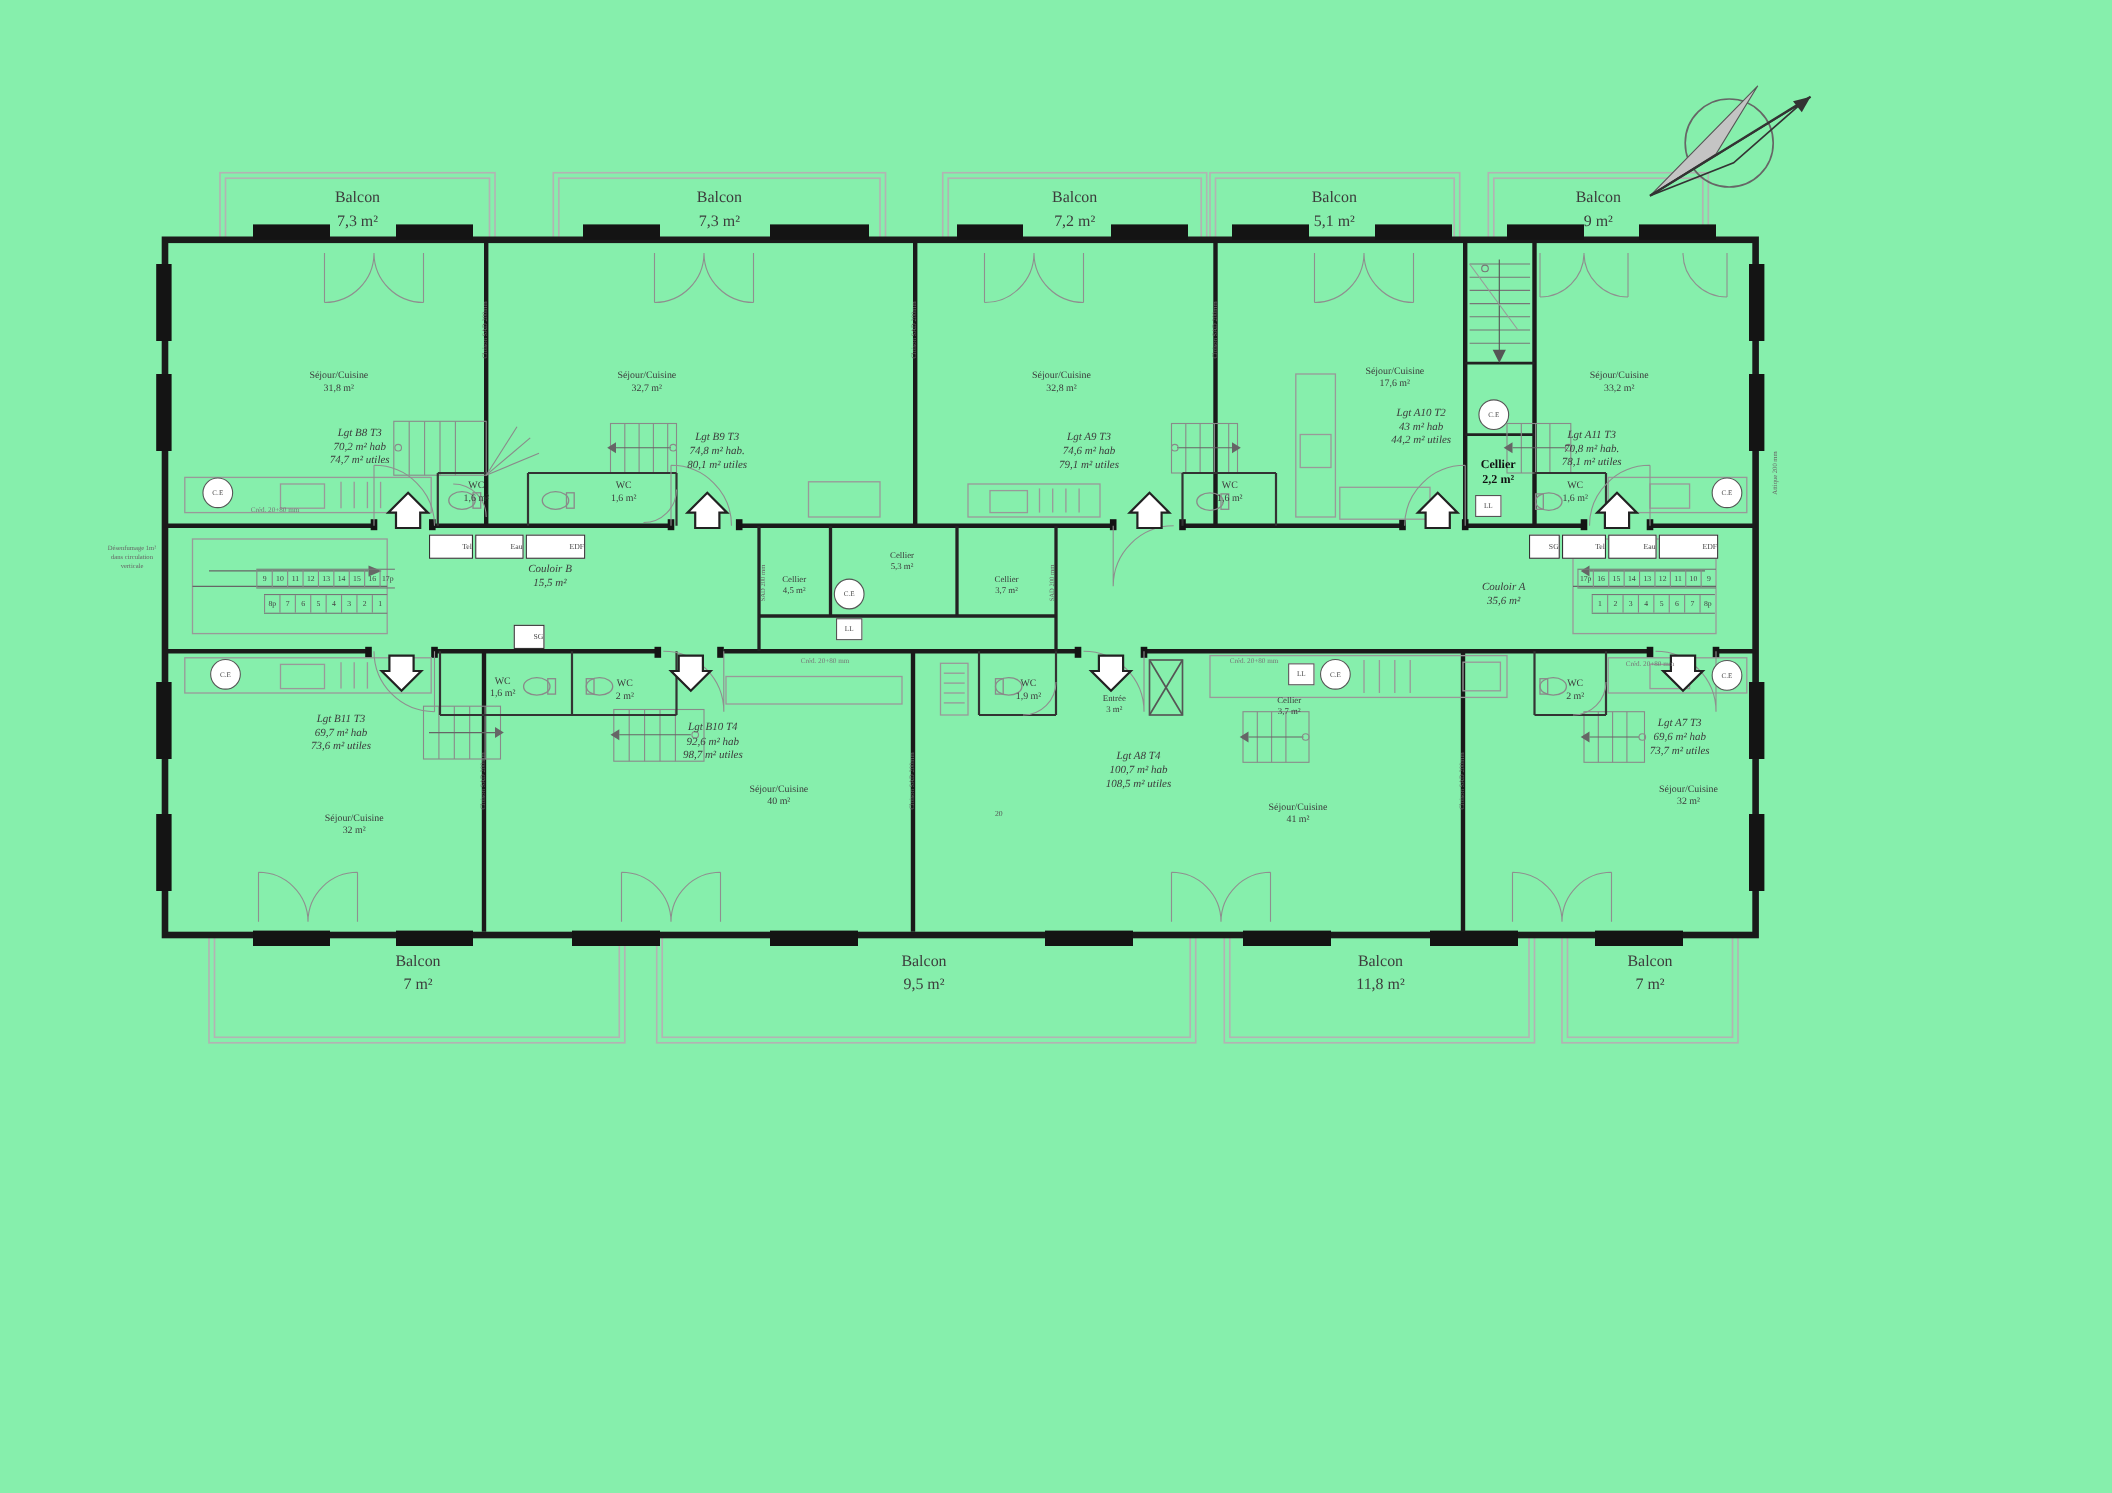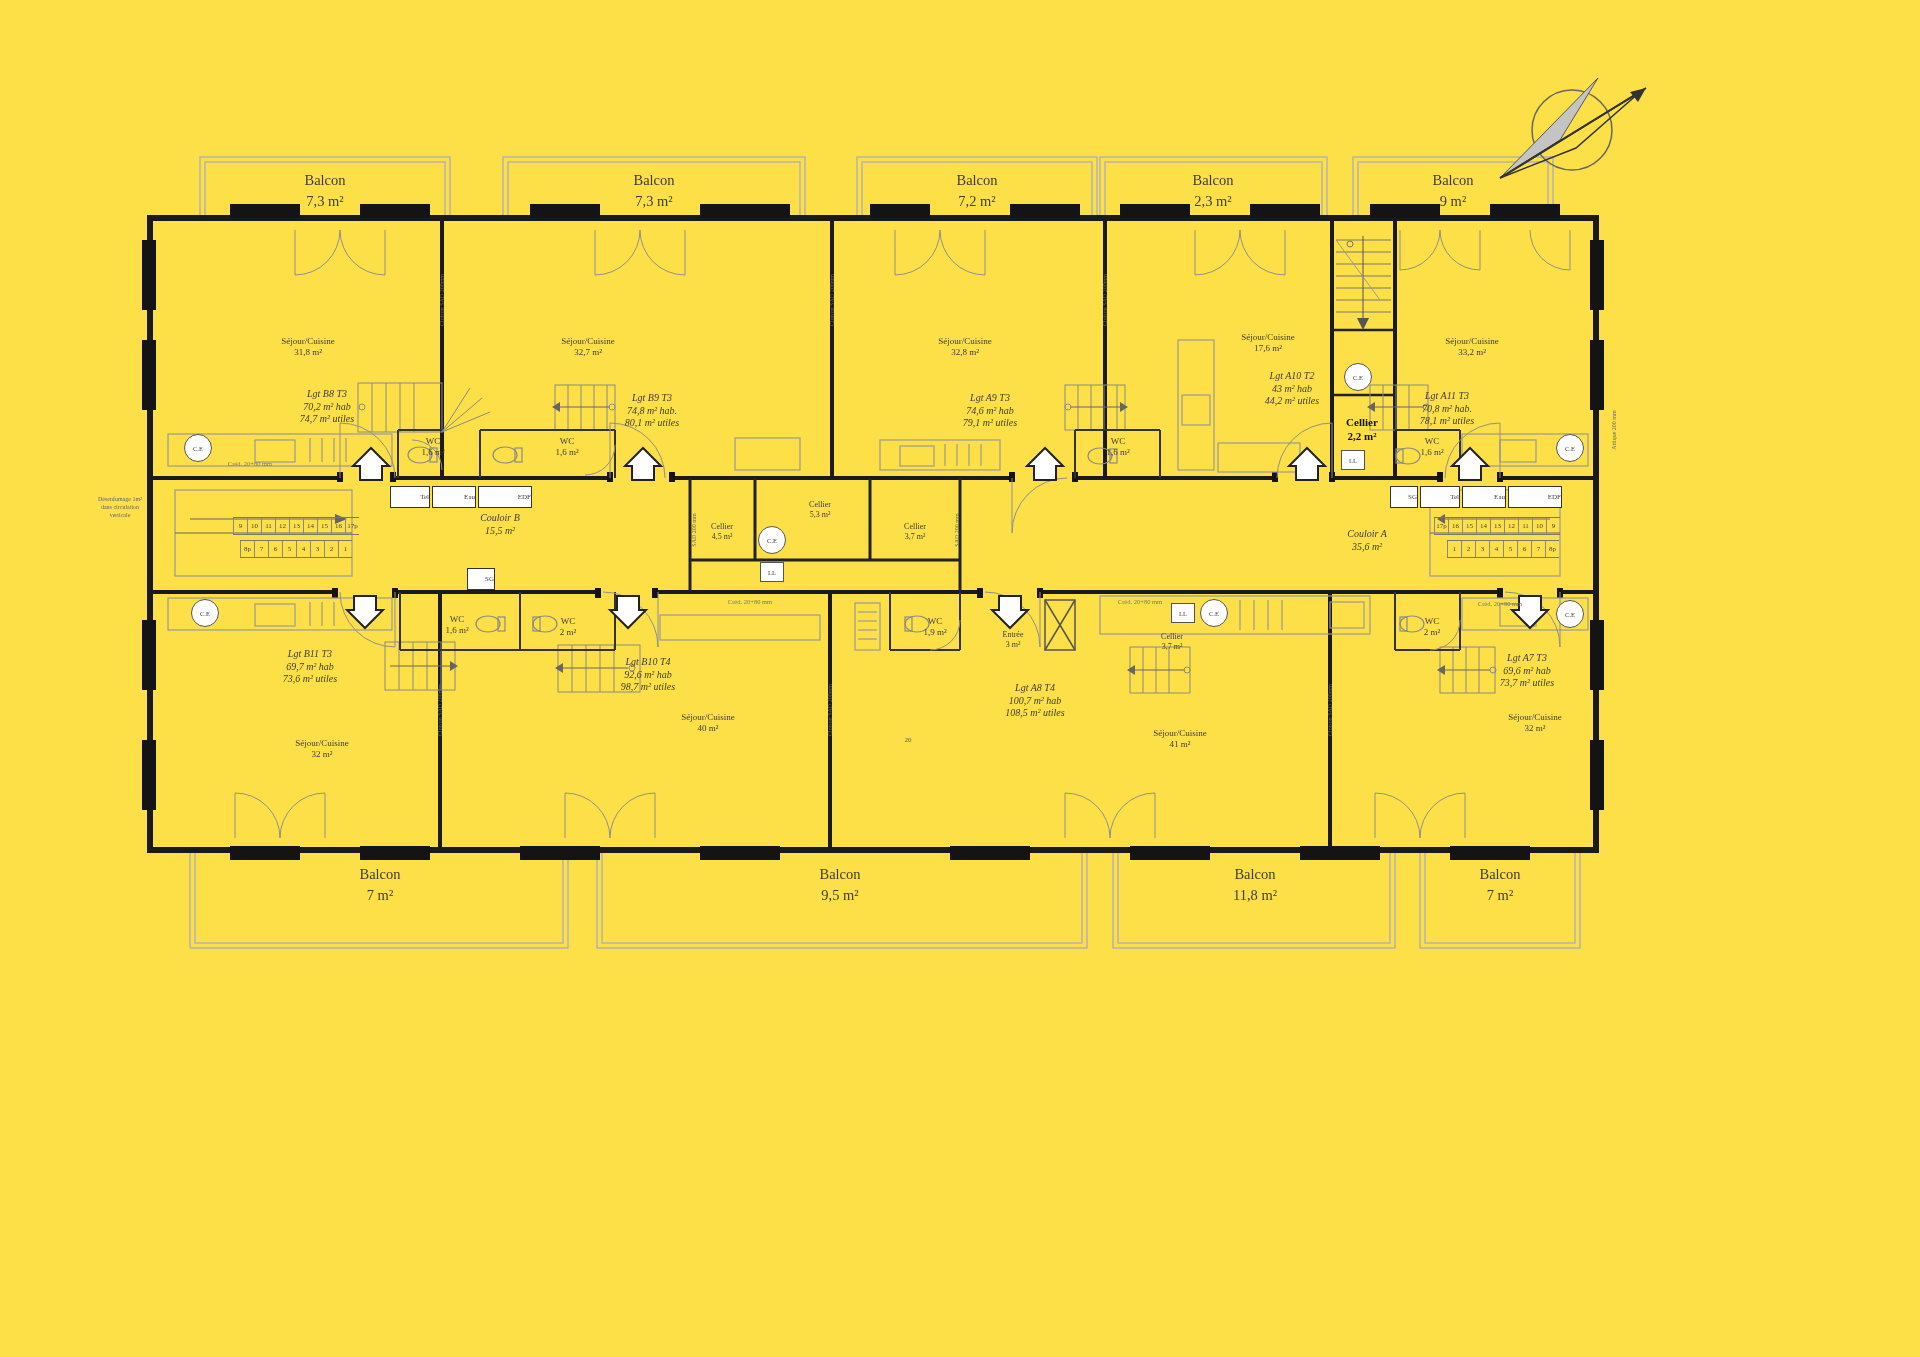--- a/index.html
+++ b/index.html
@@ -1,16 +1,16 @@
 <!DOCTYPE html>
 <html><head>
 <meta charset="utf-8">
 <style>
   html,body{margin:0;padding:0;background:#fff;}
-  #sheet{position:relative;width:1920px;height:1357px;background:#fde047;overflow:hidden;
+  #sheet{position:relative;width:1920px;height:1357px;background:#86efac;overflow:hidden;
          font-family:"Liberation Serif","DejaVu Serif",serif;color:#333;}
   #plan-svg{position:absolute;left:0;top:0;}
   .lbl{position:absolute;transform:translateX(-50%);text-align:center;white-space:nowrap;line-height:1.25;color:#3c3c3c;}
   .s14{font-size:14.5px;line-height:1.45;}
   .s10{font-size:10px;font-style:italic;}
   .s9{font-size:9px;}
   .s8{font-size:8px;}
   .s7{font-size:7px;color:#555;}
   .s6{font-size:6.5px;color:#777;}
   .bold{font-weight:bold;color:#111;font-size:11px;}
@@ -369,21 +369,21 @@
       <polygon points="1500,178 1598,78 1560,140" fill="#c4c4c4" stroke="#555" stroke-width="1"></polygon>
       <polygon points="1500,178 1640,92 1576,148" fill="none" stroke="#333" stroke-width="1.5"></polygon>
       <line x1="1500" y1="178" x2="1646" y2="88" stroke="#333" stroke-width="2"></line>
       <polygon points="1646,88 1630,92 1638,102" fill="#333"></polygon>
     </g>
   </svg>
 
   <div class="lbl s14" style="left:325px;top:170px"><span>Balcon</span><br><span>7,3 m²</span></div>
   <div class="lbl s14" style="left:654px;top:170px"><span>Balcon</span><br><span>7,3 m²</span></div>
   <div class="lbl s14" style="left:977px;top:170px"><span>Balcon</span><br><span>7,2 m²</span></div>
-  <div class="lbl s14" style="left:1213px;top:170px"><span>Balcon</span><br><span>2,3 m²</span></div>
+  <div class="lbl s14" style="left:1213px;top:170px"><span>Balcon</span><br><span>5,1 m²</span></div>
   <div class="lbl s14" style="left:1453px;top:170px"><span>Balcon</span><br><span>9 m²</span></div>
 
   <div class="lbl s14" style="left:380px;top:864px"><span>Balcon</span><br><span>7 m²</span></div>
   <div class="lbl s14" style="left:840px;top:864px"><span>Balcon</span><br><span>9,5 m²</span></div>
   <div class="lbl s14" style="left:1255px;top:864px"><span>Balcon</span><br><span>11,8 m²</span></div>
   <div class="lbl s14" style="left:1500px;top:864px"><span>Balcon</span><br><span>7 m²</span></div>
 
   <div class="lbl s9" style="left:308px;top:336px"><span>Séjour/Cuisine</span><br><span>31,8 m²</span></div>
   <div class="lbl s10" style="left:327px;top:388px"><span>Lgt B8 T3</span><br><span>70,2 m² hab</span><br><span>74,7 m² utiles</span></div>
   <div class="lbl s9" style="left:433px;top:436px"><span>WC</span><br><span>1,6 m²</span></div>

